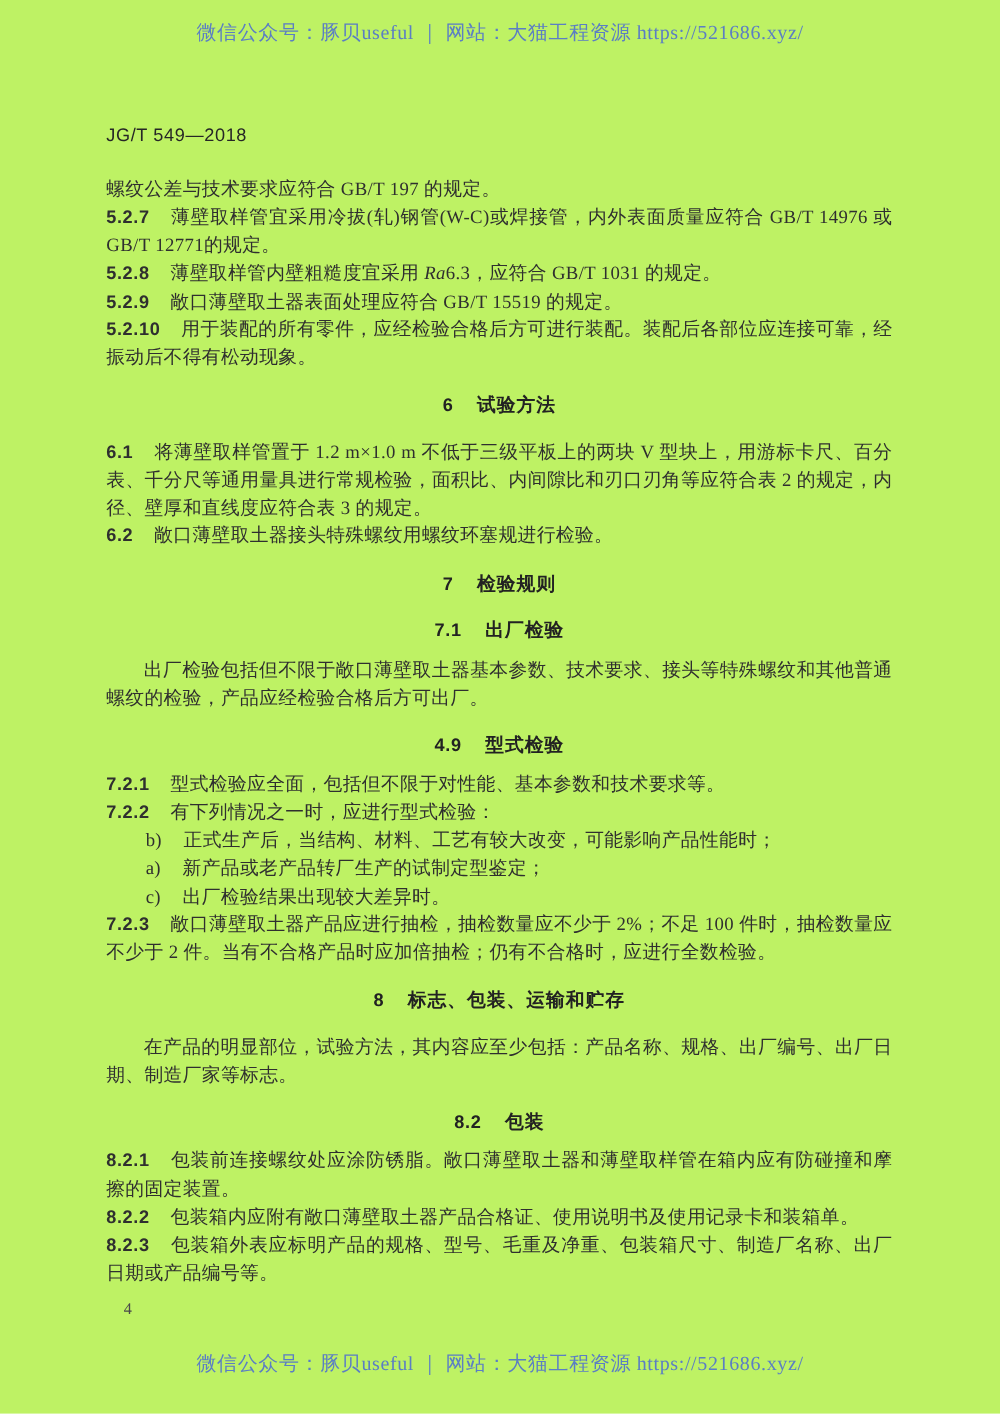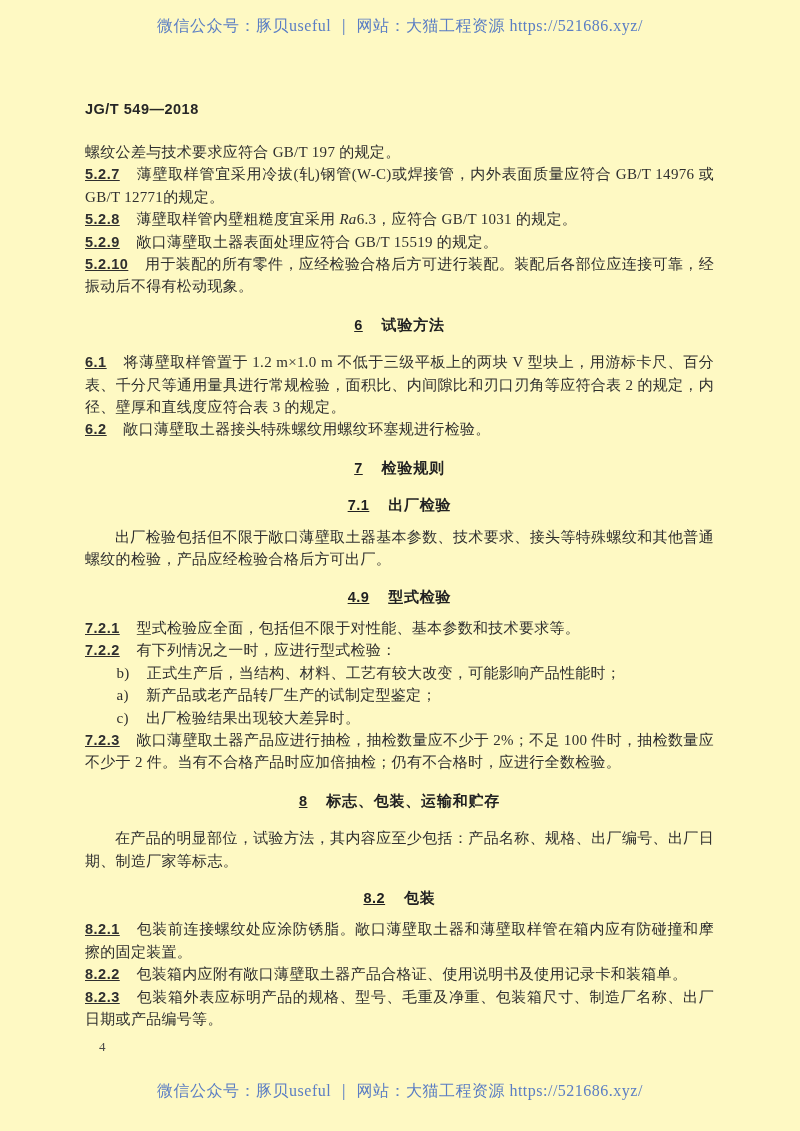--- a/index.html
+++ b/index.html
@@ -4,21 +4,21 @@
 <style>
   html, body {
     margin: 0;
     padding: 0;
     background: #ffffff;
   }
   .page {
     position: relative;
     width: 800px;
     height: 1131px;
-    background: #fef9c3;
+    background: #bef264;
     overflow: hidden;
     font-family: "Liberation Serif", "DejaVu Serif", serif;
     color: #2f2f2f;
   }
 
   
   .watermark {
     position: absolute;
     left: 0;
     width: 100%;
@@ -31,21 +31,21 @@
   }
   .watermark.top    { top: 16px; }
   .watermark.bottom { top: 1081px; }
 
   
   .doc-header {
     position: absolute;
     left: 85px;
     top: 101px;
     font-family: "Liberation Sans", "DejaVu Sans", sans-serif;
-    font-weight: 700;
+    font-weight: 400;
     font-size: 14.5px;
     letter-spacing: 0.5px;
     color: #262626;
   }
 
   
   .content {
     position: absolute;
     left: 85px;
     right: 86px;
@@ -57,21 +57,20 @@
     line-height: 22.4px;
     text-align: justify;
     letter-spacing: 0.3px;
   }
   .content .num {
     font-family: "Liberation Sans", "DejaVu Sans", sans-serif;
     font-weight: 600;
     font-size: 14.5px;
     margin-right: 1.15em;
     letter-spacing: 0.5px;
-    text-decoration: underline;
   }
   .content p.h1,
   .content p.h2 {
     font-family: "Liberation Sans", "DejaVu Sans", sans-serif;
     font-weight: 700;
     color: #222222;
     text-align: center;
     letter-spacing: 0.8px;
   }
   .content p.h1 { margin: 16px 0 15px; }

